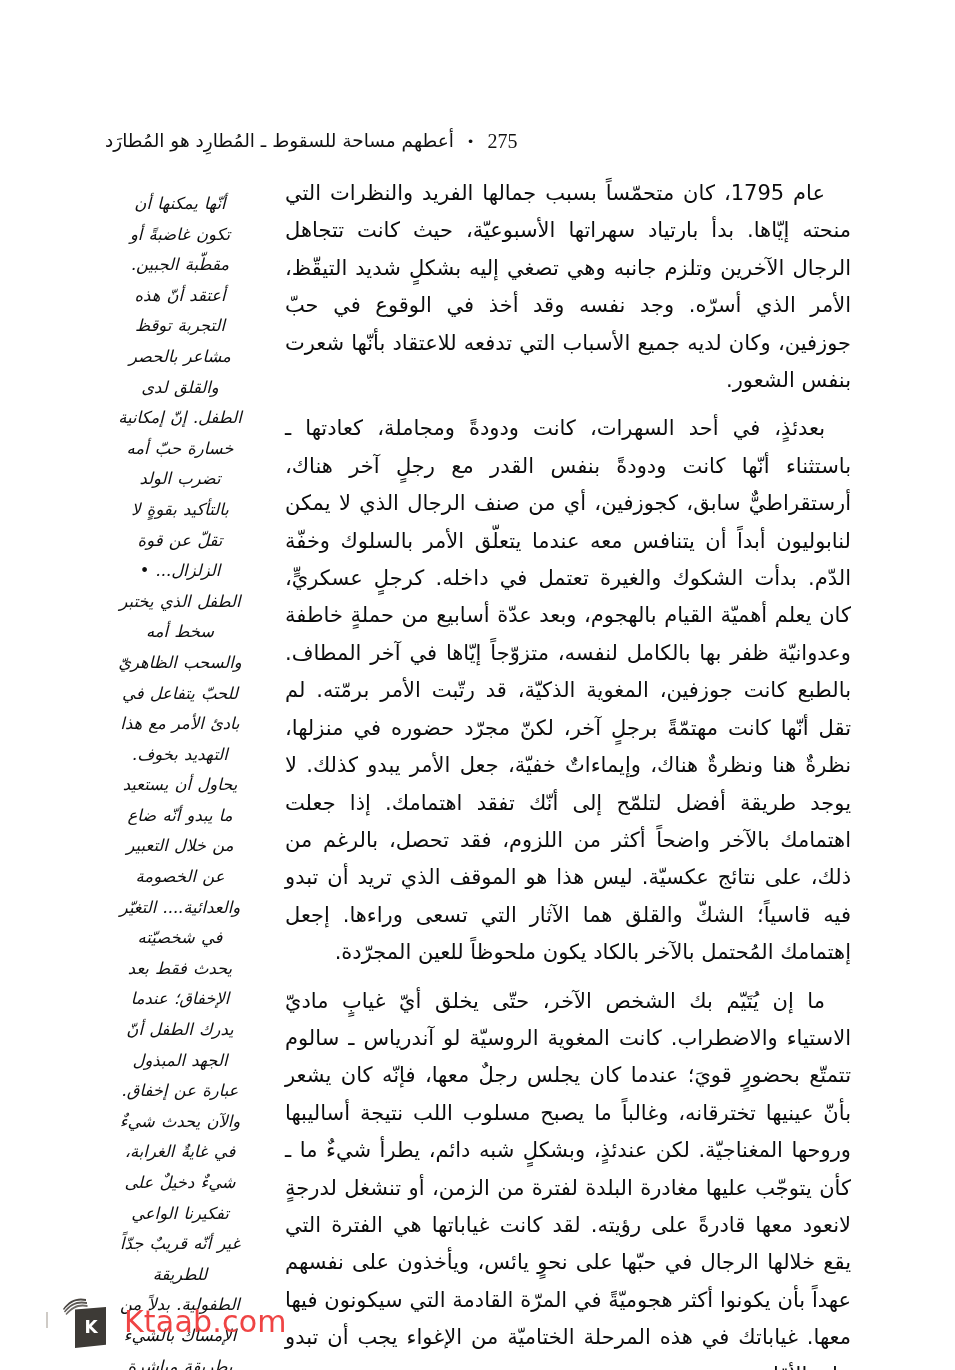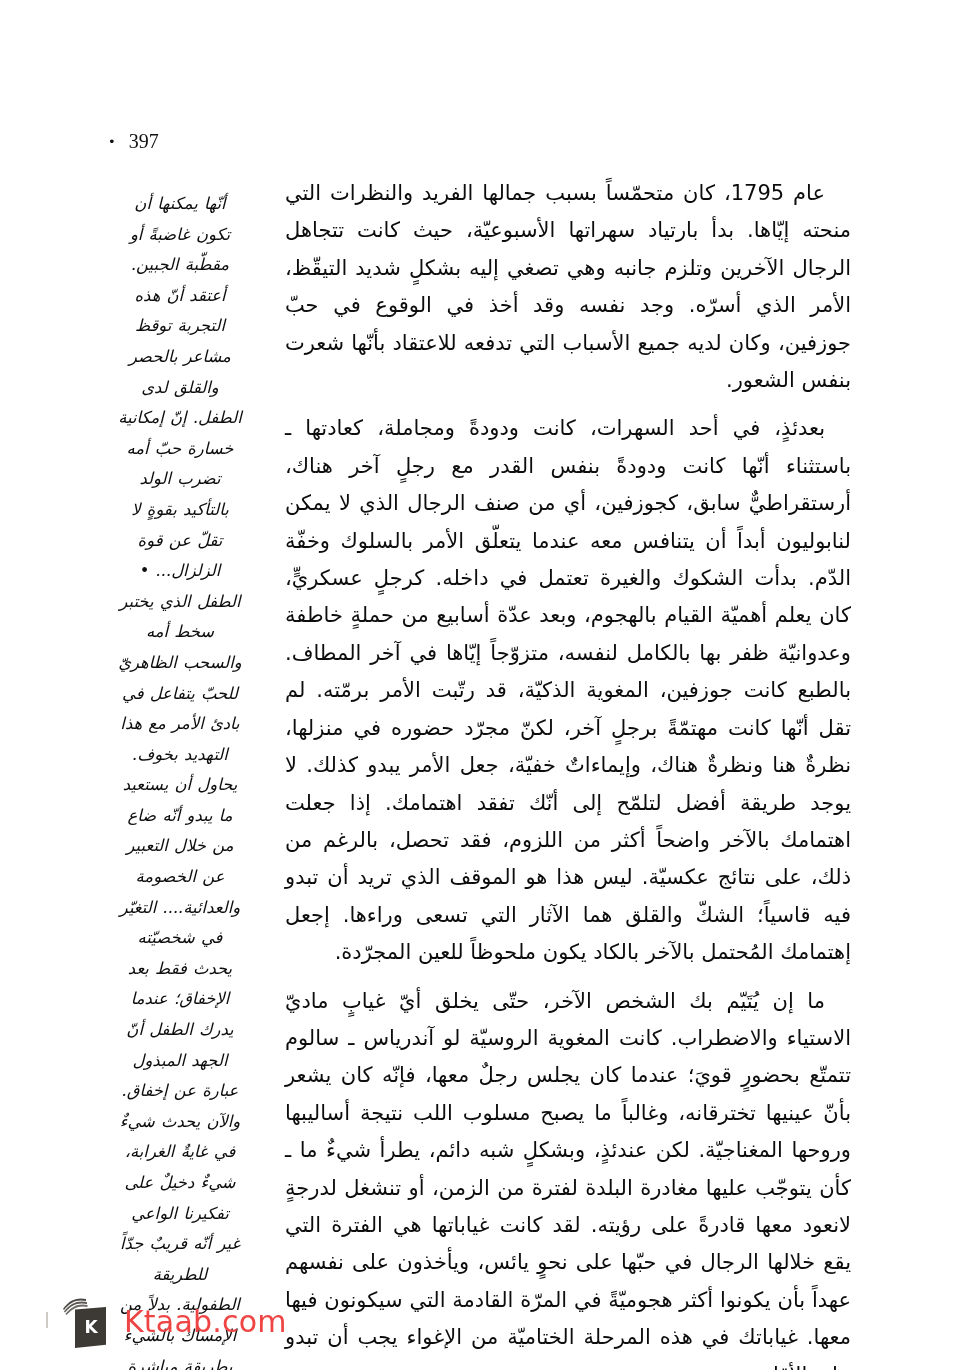--- a/index.html
+++ b/index.html
@@ -174,22 +174,23 @@
     height: 16px;
     background: #cfcbc6;
   }
 </style>
 </head>
 <body>
 
 <div class="page">
 
   <div class="running-head">
+    <span class="rh-title">أعطهم مساحة للسقوط ـ المُطارِد هو المُطارَد</span>
     <span class="rh-bullet">•</span>
-    <span class="rh-pageno">397</span>
+    <span class="rh-pageno">275</span>
   </div>
 
   <div class="content">
 
     <div class="maincol">
       <p>عام 1795، كان متحمّساً بسبب جمالها الفريد والنظرات التي منحته إيّاها. بدأ بارتياد سهراتها الأسبوعيّة، حيث كانت تتجاهل الرجال الآخرين وتلزم جانبه وهي تصغي إليه بشكلٍ شديد التيقّظ، الأمر الذي أسرّه. وجد نفسه وقد أخذ في الوقوع في حبّ جوزفين، وكان لديه جميع الأسباب التي تدفعه للاعتقاد بأنّها شعرت بنفس الشعور.</p>
       <p>بعدئذٍ، في أحد السهرات، كانت ودودةً ومجاملة، كعادتها ـ باستثناء أنّها كانت ودودةً بنفس القدر مع رجلٍ آخر هناك، أرستقراطيٌّ سابق، كجوزفين، أي من صنف الرجال الذي لا يمكن لنابوليون أبداً أن يتنافس معه عندما يتعلّق الأمر بالسلوك وخفّة الدّم. بدأت الشكوك والغيرة تعتمل في داخله. كرجلٍ عسكريٍّ، كان يعلم أهميّة القيام بالهجوم، وبعد عدّة أسابيع من حملةٍ خاطفة وعدوانيّة ظفر بها بالكامل لنفسه، متزوّجاً إيّاها في آخر المطاف. بالطبع كانت جوزفين، المغوية الذكيّة، قد رتّبت الأمر برمّته. لم تقل أنّها كانت مهتمّةً برجلٍ آخر، لكنّ مجرّد حضوره في منزلها، نظرةٌ هنا ونظرةٌ هناك، وإيماءاتٌ خفيّة، جعل الأمر يبدو كذلك. لا يوجد طريقة أفضل لتلمّح إلى أنّك تفقد اهتمامك. إذا جعلت اهتمامك بالآخر واضحاً أكثر من اللزوم، فقد تحصل، بالرغم من ذلك، على نتائج عكسيّة. ليس هذا هو الموقف الذي تريد أن تبدو فيه قاسياً؛ الشكّ والقلق هما الآثار التي تسعى وراءها. إجعل إهتمامك المُحتمل بالآخر بالكاد يكون ملحوظاً للعين المجرّدة.</p>
       <p>ما إن يُتَيّم بك الشخص الآخر، حتّى يخلق أيّ غيابٍ ماديّ الاستياء والاضطراب. كانت المغوية الروسيّة لو آندرياس ـ سالوم تتمتّع بحضورٍ قويَ؛ عندما كان يجلس رجلٌ معها، فإنّه كان يشعر بأنّ عينيها تخترقانه، وغالباً ما يصبح مسلوب اللب نتيجة أساليبها وروحها المغناجيّة. لكن عندئذٍ، وبشكلٍ شبه دائم، يطرأ شيءٌ ما ـ كأن يتوجّب عليها مغادرة البلدة لفترة من الزمن، أو تنشغل لدرجةٍ لانعود معها قادرةً على رؤيته. لقد كانت غياباتها هي الفترة التي يقع خلالها الرجال في حبّها على نحوٍ يائس، ويأخذون على نفسهم عهداً بأن يكونوا أكثر هجوميّةً في المرّة القادمة التي سيكونون فيها معها. غياباتك في هذه المرحلة الختاميّة من الإغواء يجب أن تبدو على الأقل</p>
     </div>
 

